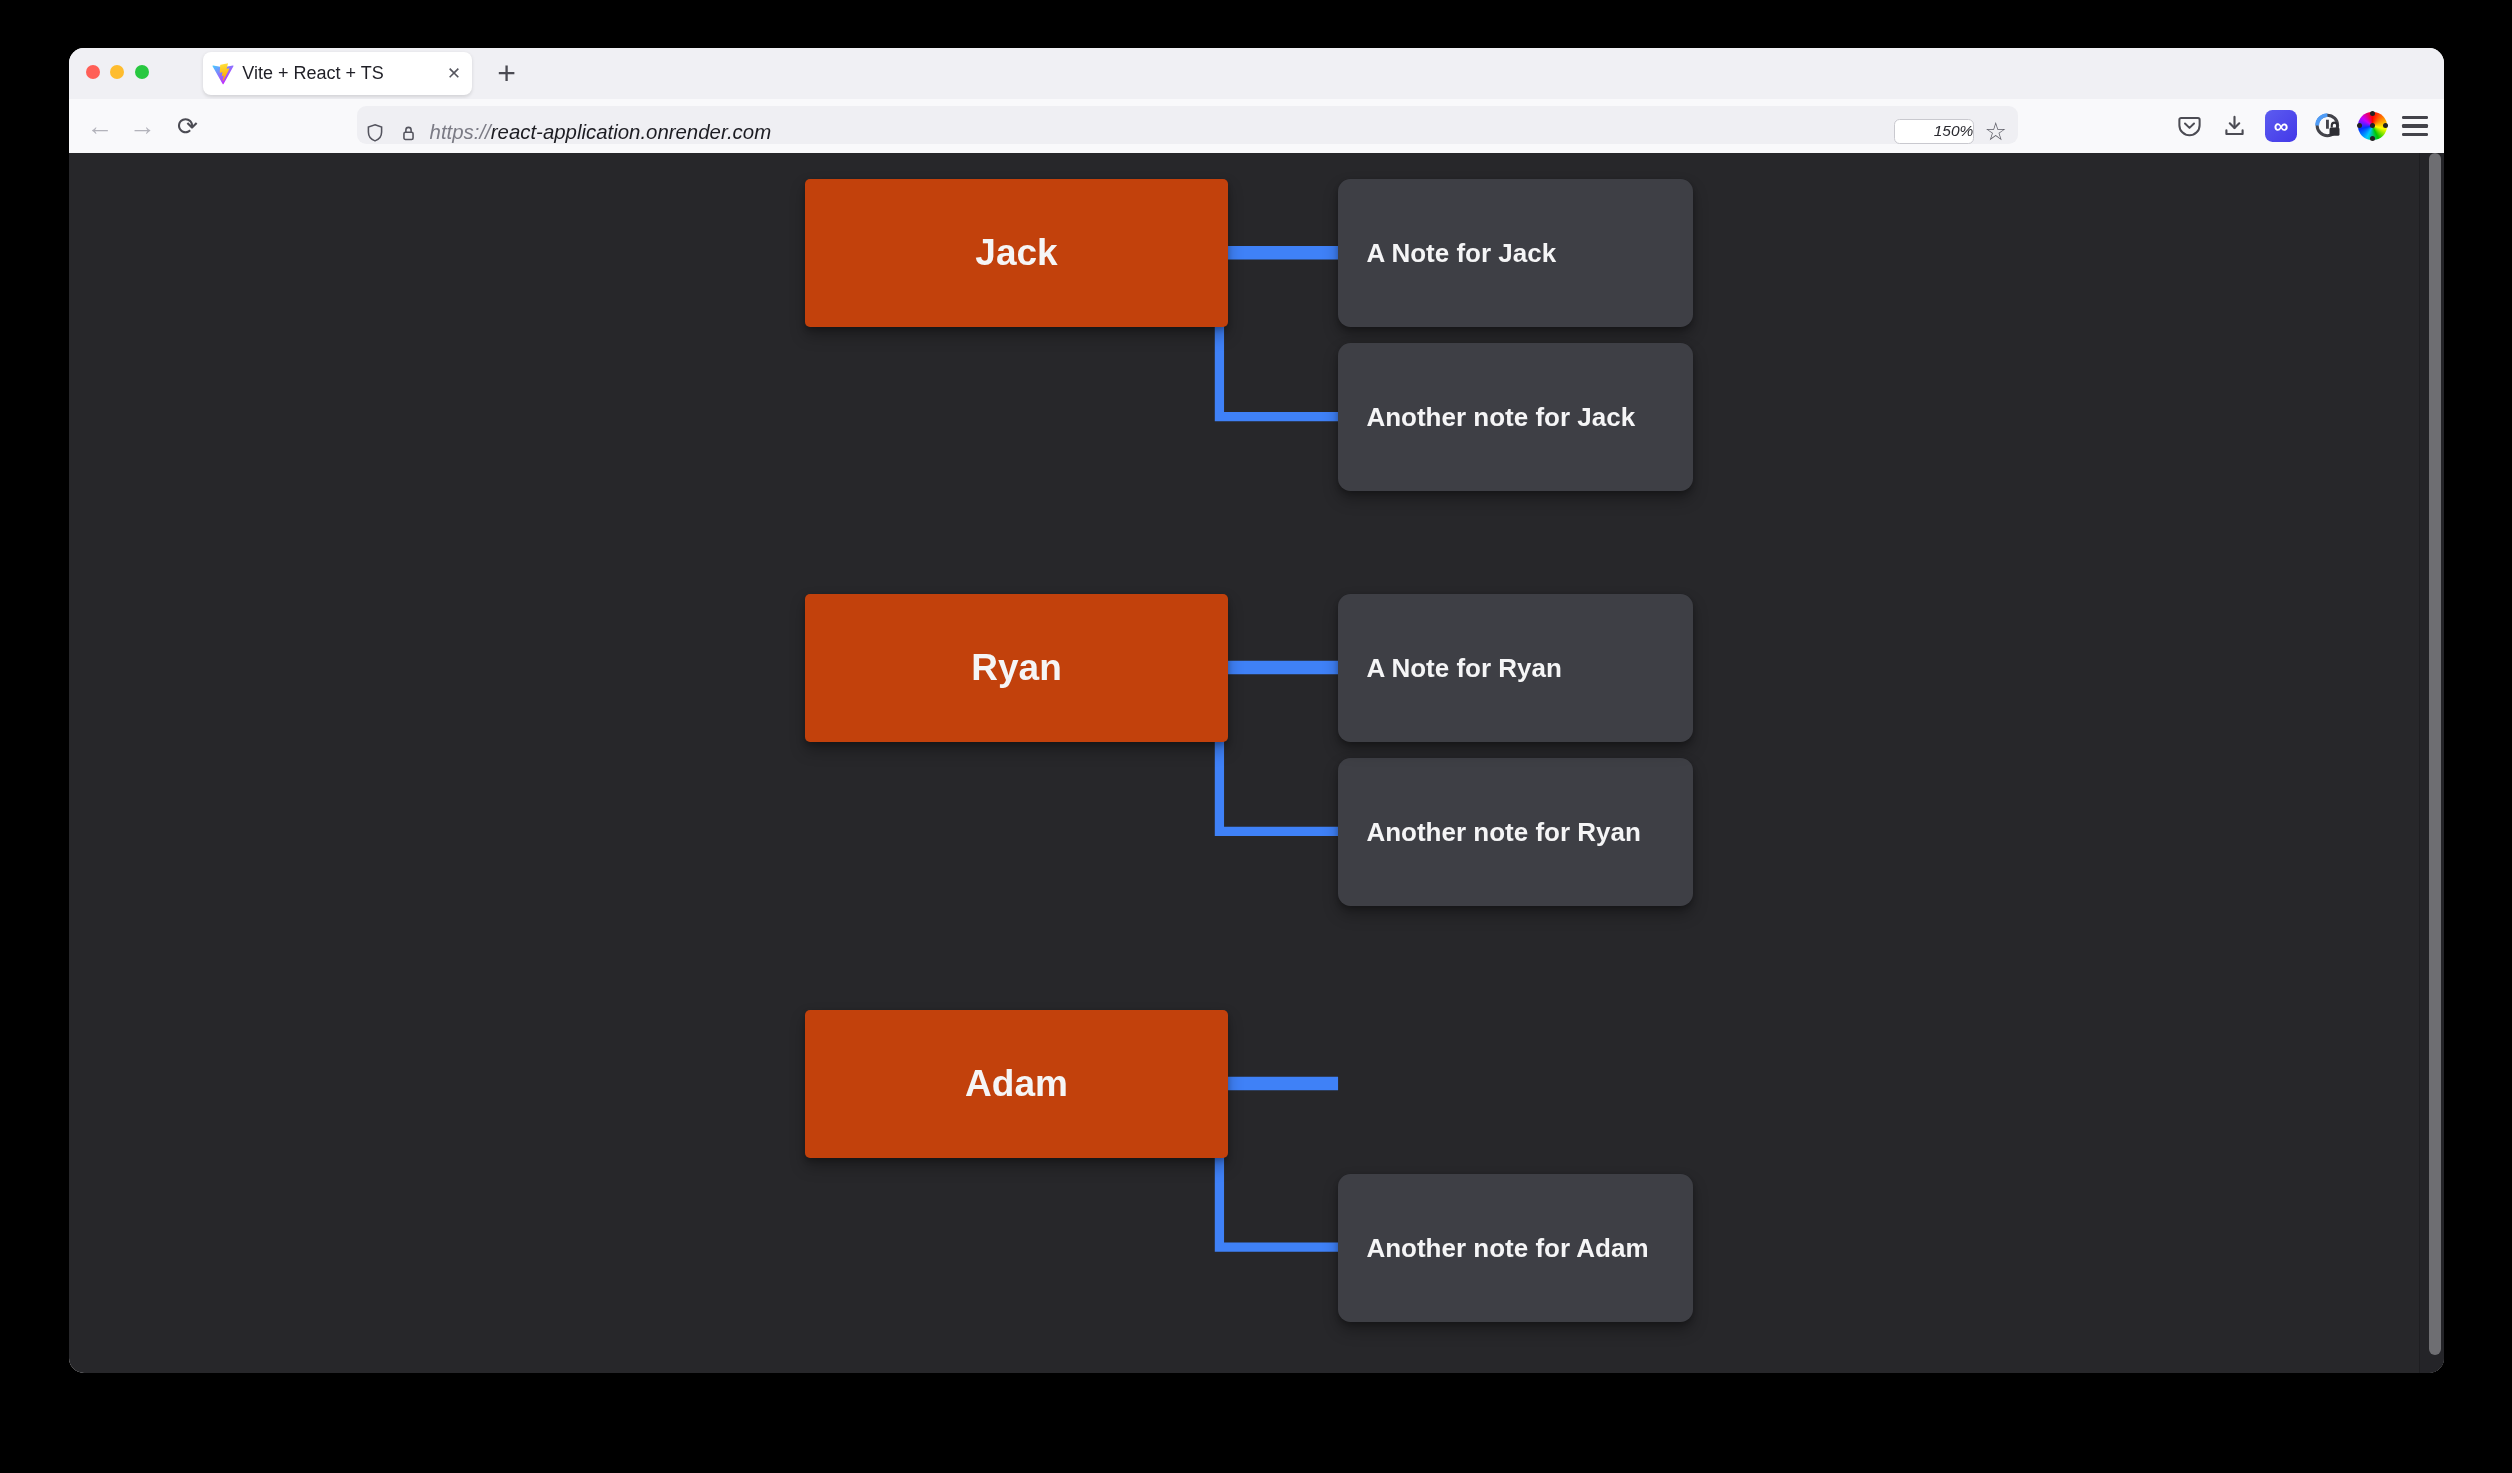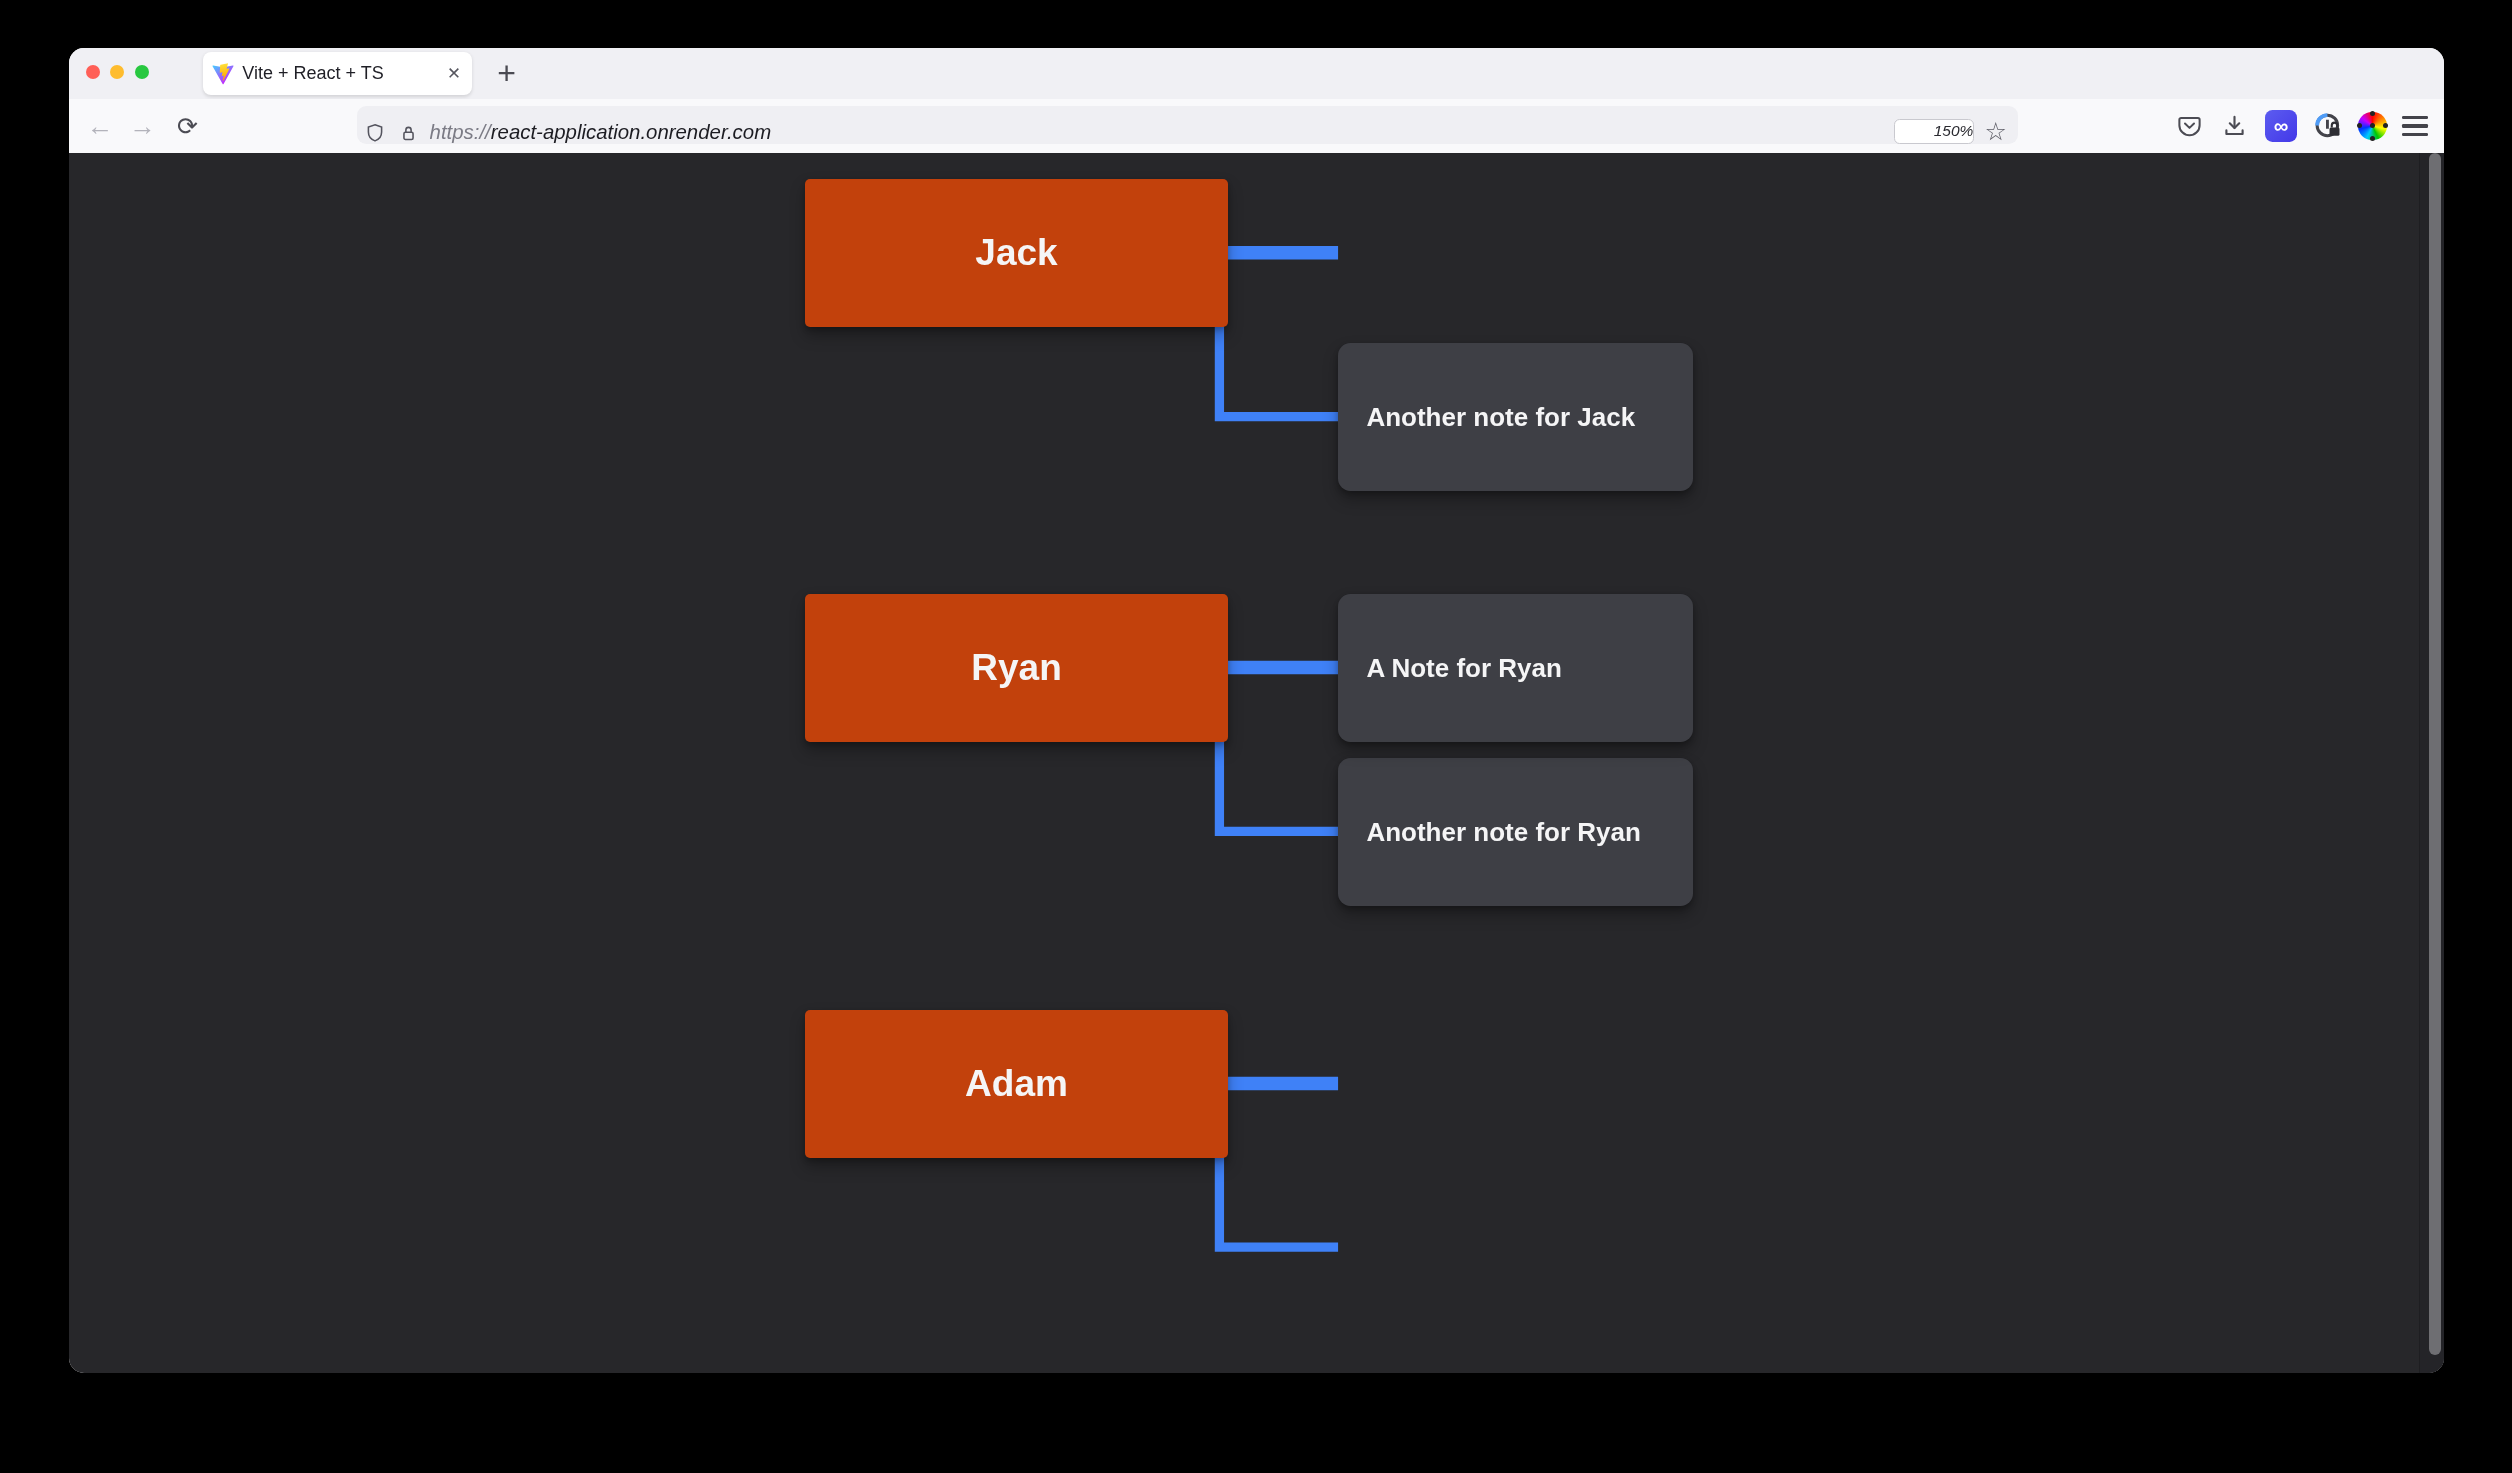--- a/index.html
+++ b/index.html
@@ -159,26 +159,28 @@
         <path d="M1766 161.5 H2053" stroke-width="22"></path>
         <path d="M1766 167.5 H1861 V426.5 H2053" stroke-width="15"></path>
         <path d="M1766 832.5 H2053" stroke-width="22"></path>
         <path d="M1766 838.5 H1861 V1097.5 H2053" stroke-width="15"></path>
         <path d="M1766 1505.5 H2053" stroke-width="22"></path>
         <path d="M1766 1511.5 H1861 V1770.5 H2053" stroke-width="15"></path>
       </g>
     </svg>
 
     <div class="node person" style="top:26px">Jack</div>
+    <div class="node note" style="top:26px">A Note for Jack</div>
     <div class="node note" style="top:190px">Another note for Jack</div>
 
     <div class="node person" style="top:441px">Ryan</div>
     <div class="node note" style="top:605px">Another note for Ryan</div>
     <div class="node note" style="top:441px">A Note for Ryan</div>
 
     <div class="node person" style="top:857px">Adam</div>
+    <div class="node note" style="top:1021px">Another note for Adam</div>
 
     <div class="scroll-track">
       <div class="scroll-thumb"></div>
     </div>
   </div>
 </div>
 
 
 </body></html>

